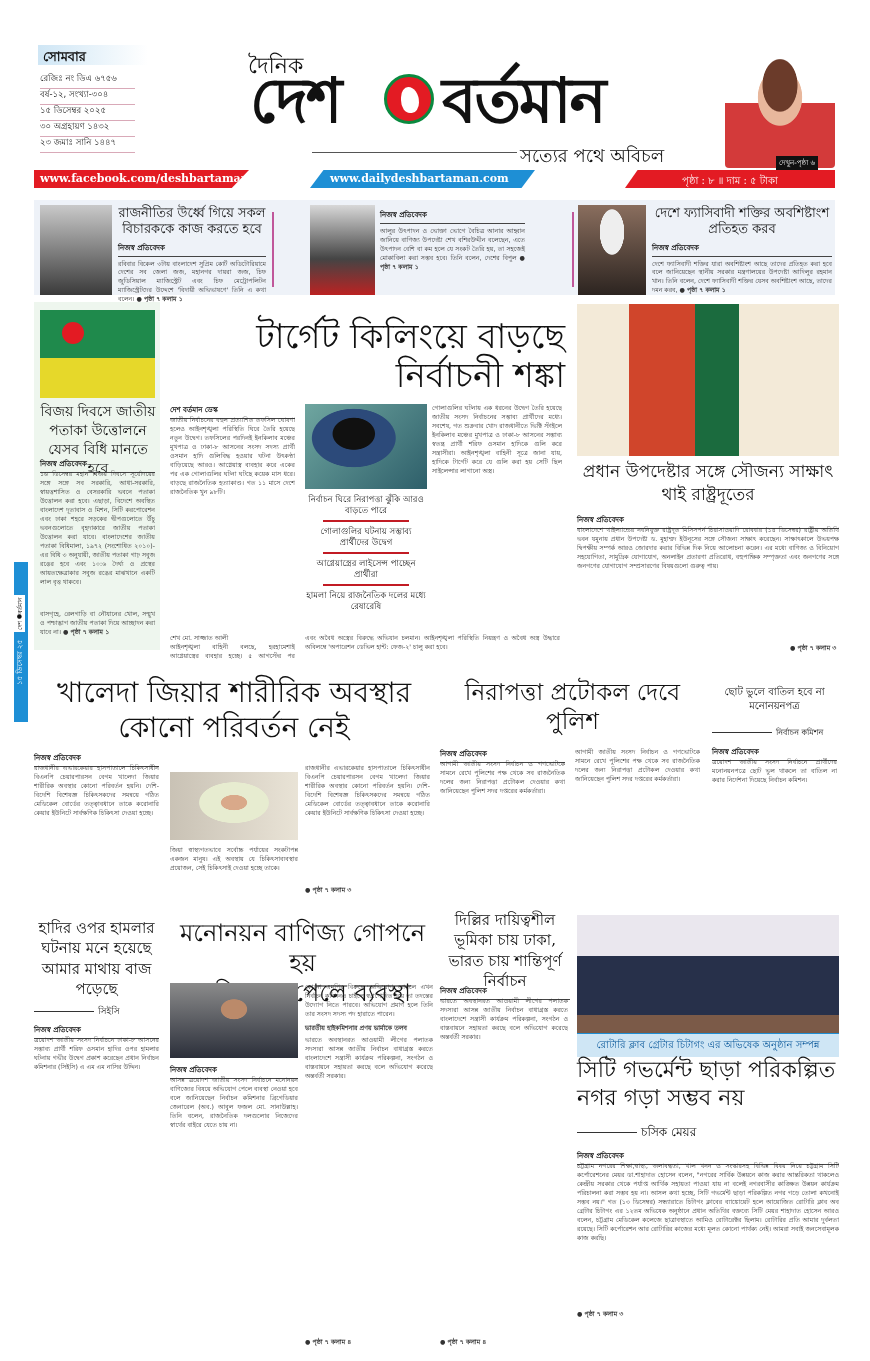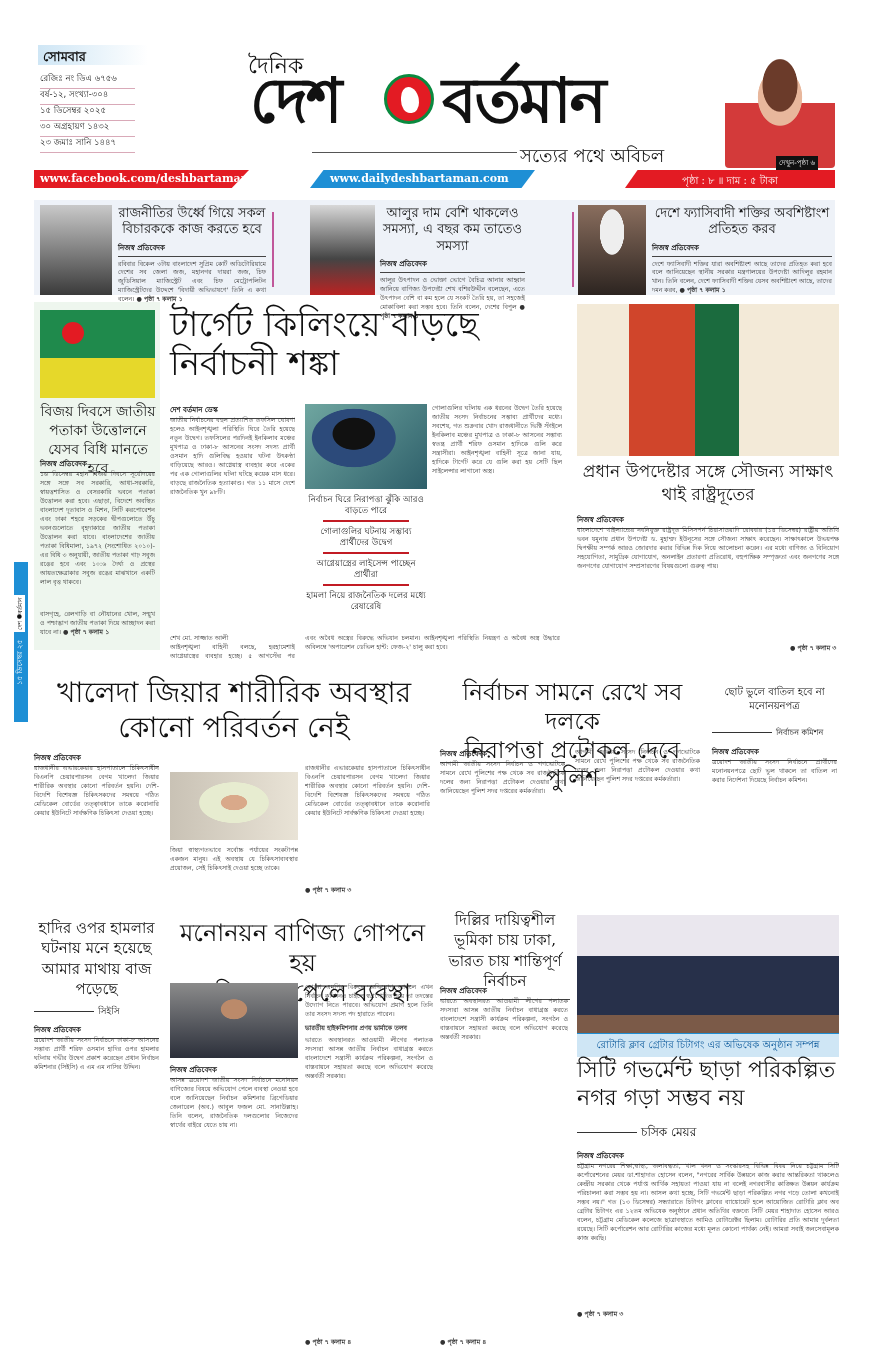--- a/index.html
+++ b/index.html
@@ -28,21 +28,21 @@
 
   
   .teaser-band { left: 34px; top: 200px; width: 801px; height: 95px; background: #eef2f8; }
   .photo { background: #888; }
   .teaser-title { font-size: 13px; text-align: center; line-height: 1.25; font-family: "DejaVu Serif", serif; }
   .byline { font-size: 7px; font-weight: bold; border-bottom: 1px solid #444; padding-bottom: 2px; }
   .small-body { font-size: 6.2px; line-height: 1.45; color: #333; text-align: justify; }
   .vsep { width: 2px; background: #c0579a; }
 
   
-  .lead-title { font-size: 34px; text-align: left; line-height: 1.15; font-family: "DejaVu Serif", serif; }
+  .lead-title { font-size: 34px; text-align: right; line-height: 1.15; font-family: "DejaVu Serif", serif; margin-top: 12px; }
   .side-title { font-size: 14px; text-align: center; line-height: 1.35; font-family: "DejaVu Serif", serif; }
   .pull-quote { font-size: 8.5px; text-align: center; line-height: 1.3; color: #222; }
   .pull-sep { height: 2px; background: #c21b24; margin: 4px auto; width: 70%; }
   .headline-lg { font-size: 28px; text-align: center; line-height: 1.25; font-family: "DejaVu Serif", serif; }
   .headline-md { font-size: 20px; line-height: 1.25; font-family: "DejaVu Serif", serif; }
   .attrib { font-size: 10px; text-align: left; }
   .attrib::before { content: ""; display: inline-block; width: 60px; height: 1px; background: #333; vertical-align: middle; margin-right: 4px; }
 
   .left-rail { left: 14px; top: 562px; width: 14px; height: 160px; background: #1e8fd5; color: #fff; font-size: 7px; writing-mode: vertical-rl; transform: rotate(180deg); text-align: center; padding-top: 4px; }
   .rail-logo { display:inline-block; background:#fff; color:#111; padding:2px 0; margin-top:6px; font-size:6px; }
@@ -81,21 +81,20 @@
 <div class="abs photo" style="left:40px;top:205px;width:72px;height:90px;background:linear-gradient(180deg,#c9c9c9,#3a3a3a);"></div>
 <div class="abs" style="left:118px;top:205px;width:148px;">
   <div class="teaser-title">রাজনীতির উর্ধ্বে গিয়ে সকল বিচারককে কাজ করতে হবে</div>
   <div class="byline" style="margin-top:4px">নিজস্ব প্রতিবেদক</div>
   <div class="small-body" style="margin-top:3px"><span>রবিবার বিকেল ৩টায় বাংলাদেশ সুপ্রিম কোর্ট অডিটোরিয়ামে দেশের সব জেলা জজ, মহানগর দায়রা জজ, চিফ জুডিসিয়াল ম্যাজিস্ট্রেট এবং চিফ মেট্রোপলিটন ম্যাজিস্ট্রেটদের উদ্দেশে 'বিদায়ী অভিভাষণে' তিনি এ কথা বলেন।</span> <span class="jump">● পৃষ্ঠা ৭ কলাম ১</span></div>
 </div>
 <div class="abs vsep" style="left:272px;top:212px;height:75px;"></div>
 
 <div class="abs photo" style="left:310px;top:205px;width:65px;height:90px;background:linear-gradient(180deg,#d8d8d8,#444 60%,#b22 100%);"></div>
 <div class="abs" style="left:380px;top:205px;width:145px;">
-  <div class="teaser-title">আলুর দাম বেশি থাকলেও সমস্যা, এ বছর কম তাতেও সমস্যা</div>
   <div class="byline" style="margin-top:4px">নিজস্ব প্রতিবেদক</div>
   <div class="small-body" style="margin-top:3px"><span>আলুর উৎপাদন ও ভোক্তা ভোগে বৈচিত্র আনার আহ্বান জানিয়ে বাণিজ্য উপদেষ্টা শেখ বশিরউদ্দীন বলেছেন, এতে উৎপাদন বেশি বা কম হলে যে সংকট তৈরি হয়, তা সহজেই মোকাবিলা করা সম্ভব হবে। তিনি বলেন, দেশের বিপুল</span> <span class="jump">● পৃষ্ঠা ৭ কলাম ১</span></div>
 </div>
 <div class="abs vsep" style="left:572px;top:212px;height:75px;"></div>
 
 <div class="abs photo" style="left:578px;top:205px;width:68px;height:90px;background:radial-gradient(ellipse at 50% 30%,#eee 0 25%,transparent 26%),linear-gradient(180deg,#8a6e5e,#2c2420);"></div>
 <div class="abs" style="left:652px;top:205px;width:180px;">
   <div class="teaser-title">দেশে ফ্যাসিবাদী শক্তির অবশিষ্টাংশ প্রতিহত করব</div>
   <div class="byline" style="margin-top:4px">নিজস্ব প্রতিবেদক</div>
   <div class="small-body" style="margin-top:3px"><span>দেশে ফ্যাসিবাদী শক্তির যারা অবশিষ্টাংশ আছে তাদের প্রতিহত করা হবে বলে জানিয়েছেন স্থানীয় সরকার মন্ত্রণালয়ের উপদেষ্টা আদিলুর রহমান খান। তিনি বলেন, দেশে ফ্যাসিবাদী শক্তির যেসব অবশিষ্টাংশ আছে, তাদের দমন করব,</span> <span class="jump">● পৃষ্ঠা ৭ কলাম ১</span></div>
@@ -149,21 +148,20 @@
   <div>কোনো পরিবর্তন নেই</div>
 </div>
 <div class="abs byline" style="left:34px;top:752px;width:125px;">নিজস্ব প্রতিবেদক</div>
 <div class="abs small-body" style="left:34px;top:764px;width:125px;height:132px;overflow:hidden;">রাজধানীর এভারকেয়ার হাসপাতালে চিকিৎসাধীন বিএনপি চেয়ারপারসন বেগম খালেদা জিয়ার শারীরিক অবস্থার কোনো পরিবর্তন হয়নি। দেশি-বিদেশি বিশেষজ্ঞ চিকিৎসকদের সমন্বয়ে গঠিত মেডিকেল বোর্ডের তত্ত্বাবধানে তাকে করোনারি কেয়ার ইউনিটে সার্বক্ষণিক চিকিৎসা দেওয়া হচ্ছে।</div>
 <div class="abs photo" style="left:170px;top:772px;width:128px;height:68px;background:radial-gradient(ellipse at 50% 45%,#d9a98a 0 14%,#e7ecd0 15% 38%,transparent 39%),linear-gradient(90deg,#c9c2b5,#e9e3d6);"></div>
 <div class="abs small-body" style="left:170px;top:846px;width:128px;height:50px;overflow:hidden;">জিয়া স্বাস্থ্যগতভাবে সর্বোচ্চ পর্যায়ের সংকটাপন্ন একজন মানুষ। এই অবস্থায় যে চিকিৎসাব্যবস্থার প্রয়োজন, সেই চিকিৎসাই দেওয়া হচ্ছে তাকে।</div>
 <div class="abs small-body" style="left:305px;top:764px;width:125px;height:120px;overflow:hidden;">রাজধানীর এভারকেয়ার হাসপাতালে চিকিৎসাধীন বিএনপি চেয়ারপারসন বেগম খালেদা জিয়ার শারীরিক অবস্থার কোনো পরিবর্তন হয়নি। দেশি-বিদেশি বিশেষজ্ঞ চিকিৎসকদের সমন্বয়ে গঠিত মেডিকেল বোর্ডের তত্ত্বাবধানে তাকে করোনারি কেয়ার ইউনিটে সার্বক্ষণিক চিকিৎসা দেওয়া হচ্ছে।</div>
 <div class="abs small-body jump" style="left:305px;top:886px;">● পৃষ্ঠা ৭ কলাম ৩</div>
 
 <div class="abs headline-lg" style="left:440px;top:678px;width:265px;font-size:23px;">
-  <div>নির্বাচন সামনে রেখে সব দলকে</div>
   <div>নিরাপত্তা প্রটোকল দেবে পুলিশ</div>
 </div>
 <div class="abs byline" style="left:440px;top:748px;width:125px;">নিজস্ব প্রতিবেদক</div>
 <div class="abs small-body" style="left:440px;top:760px;width:125px;height:140px;overflow:hidden;">আগামী জাতীয় সংসদ নির্বাচন ও গণভোটকে সামনে রেখে পুলিশের পক্ষ থেকে সব রাজনৈতিক দলের জন্য নিরাপত্তা প্রটোকল দেওয়ার কথা জানিয়েছেন পুলিশ সদর দপ্তরের কর্মকর্তারা।</div>
 <div class="abs small-body" style="left:575px;top:748px;width:125px;height:140px;overflow:hidden;">আগামী জাতীয় সংসদ নির্বাচন ও গণভোটকে সামনে রেখে পুলিশের পক্ষ থেকে সব রাজনৈতিক দলের জন্য নিরাপত্তা প্রটোকল দেওয়ার কথা জানিয়েছেন পুলিশ সদর দপ্তরের কর্মকর্তারা।</div>
 
 <div class="abs side-title" style="left:712px;top:685px;width:125px;font-size:10px;">ছোট ভুলে বাতিল হবে না মনোনয়নপত্র</div>
 <div class="abs attrib" style="left:712px;top:726px;width:125px;font-size:8px;">নির্বাচন কমিশন</div>
 <div class="abs byline" style="left:712px;top:746px;width:125px;">নিজস্ব প্রতিবেদক</div>
 <div class="abs small-body" style="left:712px;top:758px;width:125px;height:130px;overflow:hidden;">ত্রয়োদশ জাতীয় সংসদ নির্বাচনে প্রার্থীদের মনোনয়নপত্রে ছোট ভুল থাকলে তা বাতিল না করার নির্দেশনা দিয়েছে নির্বাচন কমিশন।</div>

